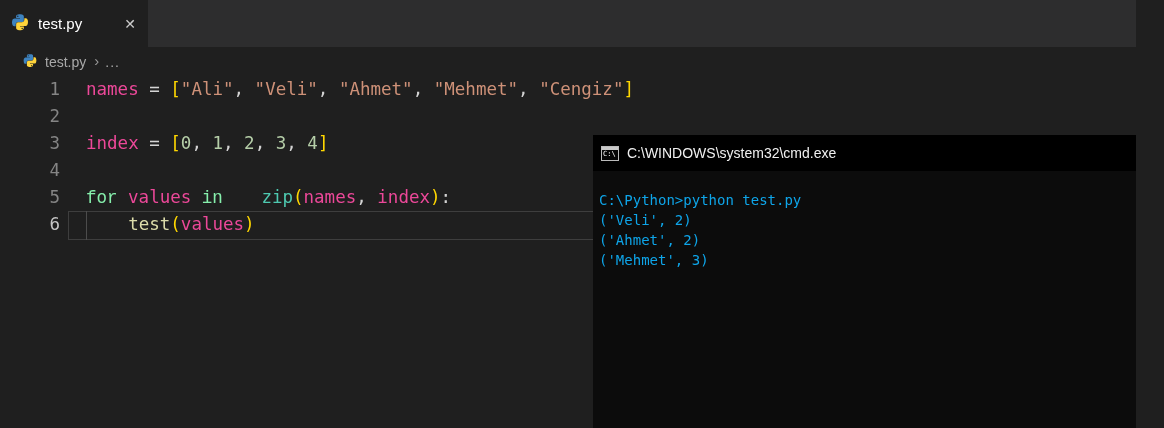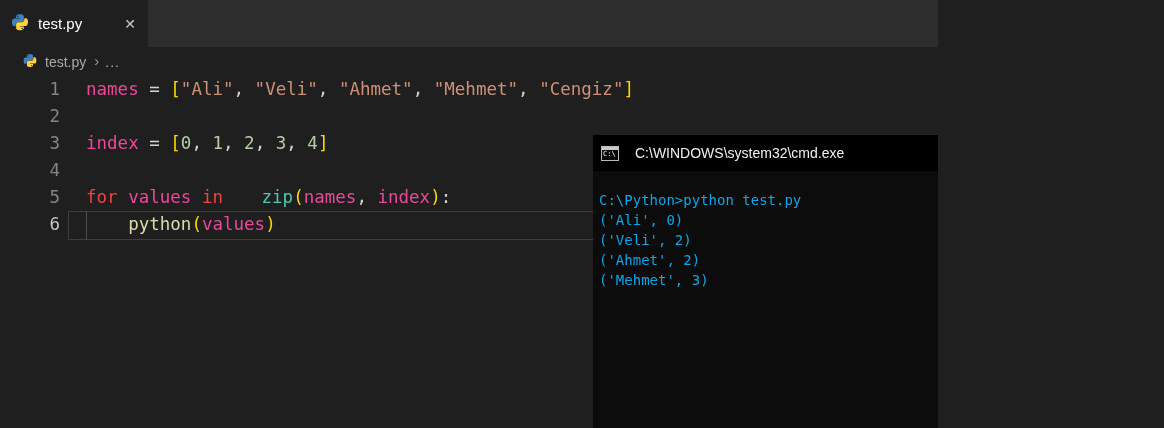--- a/index.html
+++ b/index.html
@@ -1,19 +1,19 @@
 <!DOCTYPE html>
 <html><head>
 <meta charset="utf-8">
 <style>
   * { margin:0; padding:0; box-sizing:border-box; }
   html,body { background:#1F1F1F; }
   body { font-family:"Liberation Sans", sans-serif; }
 
-  .screen { position:relative; width:938px; height:428px; background:#1F1F1F; overflow:hidden; }
+  .screen { position:relative; width:1136px; height:428px; background:#1F1F1F; overflow:hidden; }
 
   
   .tabbar { position:absolute; top:0; left:0; right:0; height:47px; background:#2D2D2E; }
   .tab { position:absolute; left:0; top:0; width:148px; height:47px; background:#1F1F1F;
          display:flex; align-items:center; padding:0 10px 0 10px; cursor:pointer; }
   .tab-label { color:#FFFFFF; font-size:15px; margin-left:8px; }
   .tab-close { margin-left:auto; color:#CCCCCC; font-size:14px; line-height:14px; padding:2px; cursor:pointer; }
 
   
   .breadcrumb { position:absolute; top:47px; left:0; right:0; height:29px;
@@ -23,36 +23,36 @@
   .bc-ellipsis { cursor:pointer; letter-spacing:1px; }
 
   
   .code { position:absolute; top:76px; left:0; right:0; bottom:0;
           font-family:"DejaVu Sans Mono","Liberation Mono",monospace;
           font-size:17.5px; line-height:27px; }
   .line { display:flex; height:27px; white-space:pre; }
   .ln { width:60px; flex:0 0 60px; text-align:right; color:#858585; user-select:none; }
   .ln.active { color:#C6C6C6; }
   .lc { padding-left:26px; white-space:pre; color:#D4D4D4; }
-  .tk-k { color:#ef4444; }  
+  .tk-k { color:#86efac;font-family:Liberation Mono, monospace; }  
   .tk-v { color:#ec4899; }  
   .tk-s { color:#CE9178; }  
   .tk-n { color:#B5CEA8; }  
   .tk-f { color:#DCDCAA; }  
   .tk-c { color:#4EC9B0;margin-left:28px; }  
   .tk-b { color:#FFD700; }  
   .tk-p { color:#D4D4D4; }  
   .cur-line { position:absolute; left:68px; right:0; top:135px; height:29px;
               border:1px solid #3E3E3E; }
   .indent-guide { position:absolute; left:86px; top:135px; height:29px; border-left:1px solid #4C4C4C; }
 
   
   .cmd { position:absolute; left:593px; top:135px; width:571px; height:293px; background:#0C0C0C; }
   .cmd-titlebar { height:36px; background:#000000; display:flex; align-items:center; padding-left:8px; }
-  .cmd-title { color:#F0F0F0; font-size:14px; margin-left:16px; }
+  .cmd-title { color:#F0F0F0; font-size:14px; margin-left:8px; }
   .cmd-icon { width:18px; height:15px; background:#050505; border:1px solid #BBBBBB;
               display:inline-flex; flex-direction:column; flex:0 0 18px; }
   .ci-bar { height:3px; background:#C9C9C9; }
   .ci-text { font-family:"DejaVu Sans Mono",monospace; font-size:7px; line-height:9px;
              color:#FFFFFF; padding-left:1px; }
   .cmd-body { padding:19px 0 0 6px; font-family:"DejaVu Sans Mono","Liberation Mono",monospace;
               font-size:14px; line-height:20px; color:#0ea5e9; }
   .cmd-line { height:20px; white-space:pre; }
   .cursor { display:inline-block; width:9px; height:4px; background:#E6E6E6; margin-left:1px; }
 </style>
@@ -89,36 +89,35 @@
 
   <div class="code">
     <div class="cur-line"></div>
     <div class="indent-guide"></div>
     <div id="code-lines">
         <div class="line"><span class="ln">1</span><span class="lc"><span class="tk-v">names</span><span class="tk-p"> = </span><span class="tk-b">[</span><span class="tk-s">"Ali"</span><span class="tk-p">, </span><span class="tk-s">"Veli"</span><span class="tk-p">, </span><span class="tk-s">"Ahmet"</span><span class="tk-p">, </span><span class="tk-s">"Mehmet"</span><span class="tk-p">, </span><span class="tk-s">"Cengiz"</span><span class="tk-b">]</span></span></div>
         <div class="line"><span class="ln">2</span><span class="lc"></span></div>
         <div class="line"><span class="ln">3</span><span class="lc"><span class="tk-v">index</span><span class="tk-p"> = </span><span class="tk-b">[</span><span class="tk-n">0</span><span class="tk-p">, </span><span class="tk-n">1</span><span class="tk-p">, </span><span class="tk-n">2</span><span class="tk-p">, </span><span class="tk-n">3</span><span class="tk-p">, </span><span class="tk-n">4</span><span class="tk-b">]</span></span></div>
         <div class="line"><span class="ln">4</span><span class="lc"></span></div>
         <div class="line"><span class="ln">5</span><span class="lc"><span class="tk-k">for</span><span class="tk-p"> </span><span class="tk-v">values</span><span class="tk-p"> </span><span class="tk-k">in</span><span class="tk-p"> </span><span class="tk-c">zip</span><span class="tk-b">(</span><span class="tk-v">names</span><span class="tk-p">, </span><span class="tk-v">index</span><span class="tk-b">)</span><span class="tk-p">:</span></span></div>
-        <div class="line"><span class="ln active">6</span><span class="lc"><span class="tk-p">    </span><span class="tk-f">python</span><span class="tk-b">(</span><span class="tk-v">values</span><span class="tk-b">)</span></span></div>
+        <div class="line"><span class="ln active">6</span><span class="lc"><span class="tk-p">    </span><span class="tk-f">test</span><span class="tk-b">(</span><span class="tk-v">values</span><span class="tk-b">)</span></span></div>
       </div>
   </div>
 
   <div class="cmd">
     <div class="cmd-titlebar">
       <span class="cmd-icon">
           <span class="ci-bar"></span>
           <span class="ci-text">C:\</span>
         </span>
       <span class="cmd-title">C:\WINDOWS\system32\cmd.exe</span>
     </div>
     <div class="cmd-body">
       <div id="cmd-lines">
           <div class="cmd-line">C:\Python&gt;python test.py</div>
-          <div class="cmd-line">('Ali', 0)</div>
           <div class="cmd-line">('Veli', 2)</div>
           <div class="cmd-line">('Ahmet', 2)</div>
           <div class="cmd-line">('Mehmet', 3)</div>
           <div class="cmd-line"> </div>
         </div>
     </div>
   </div>
 
 </div>
 

